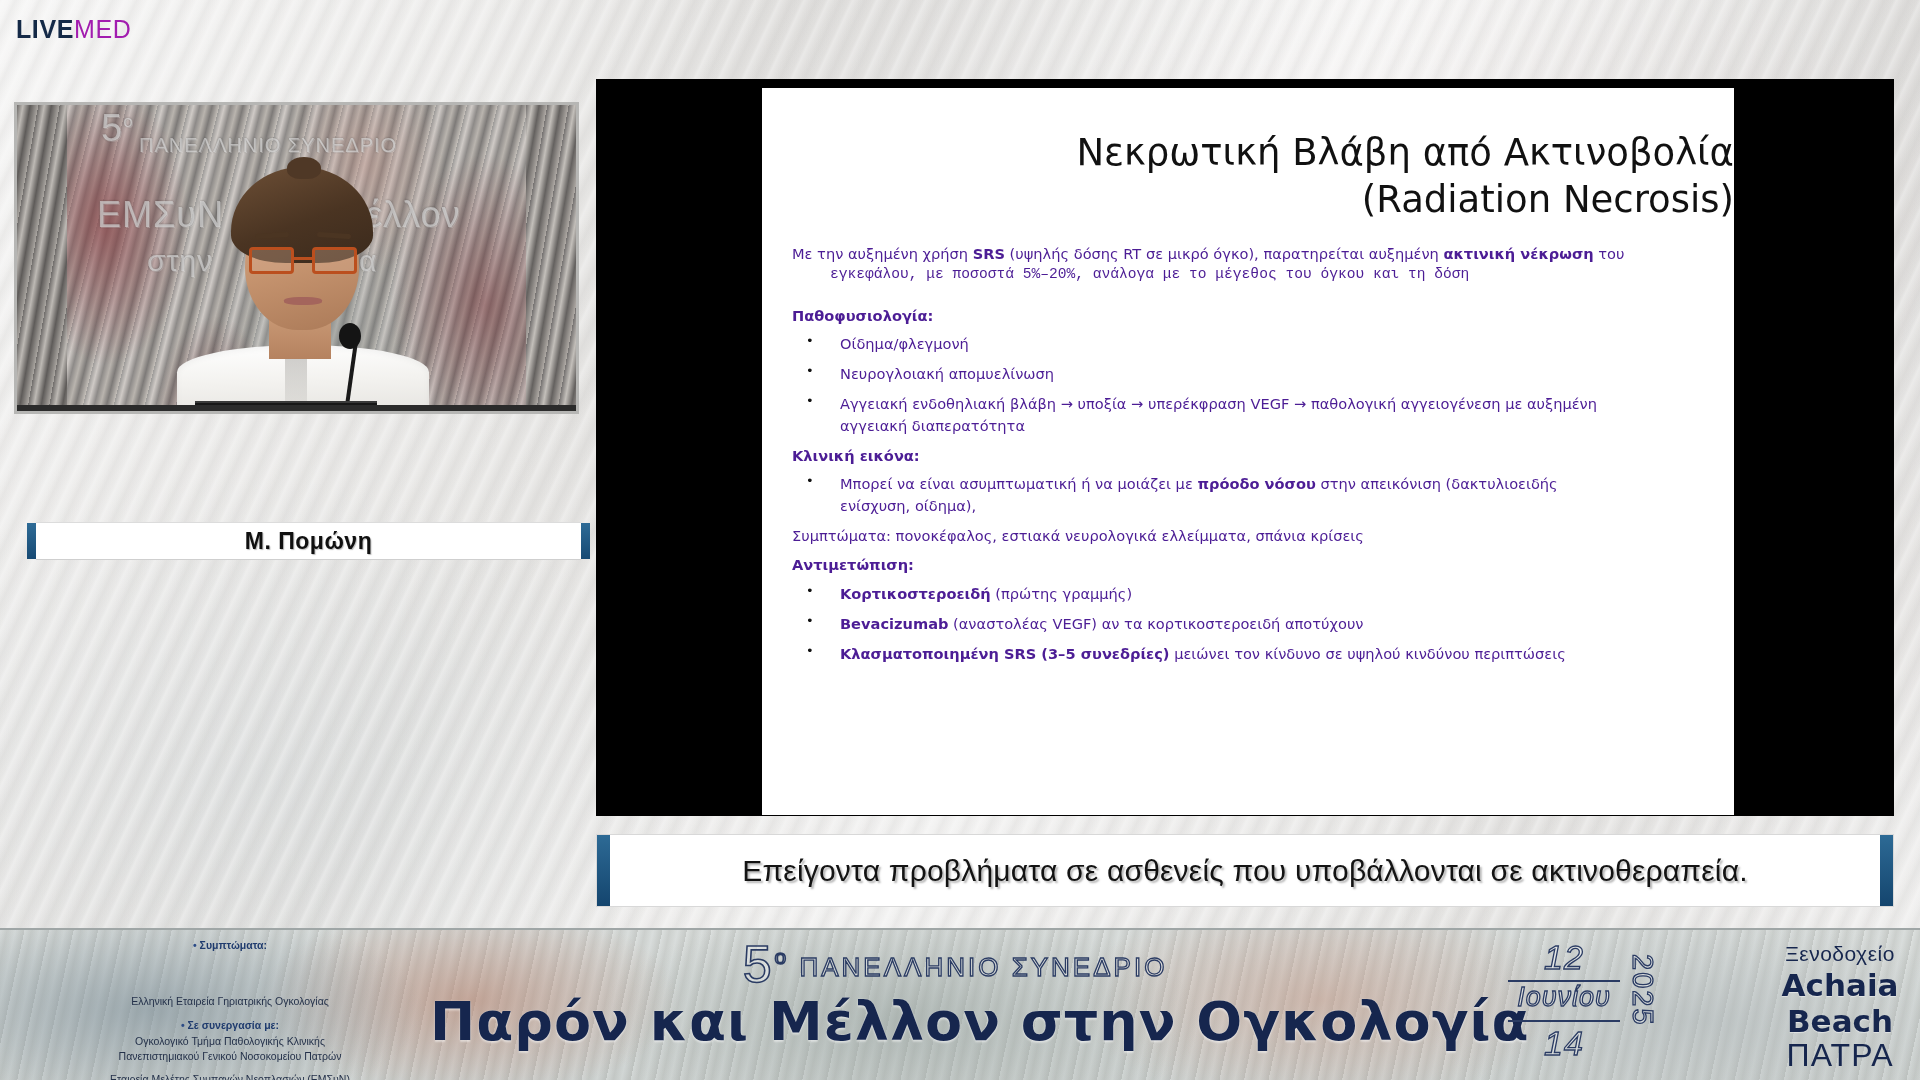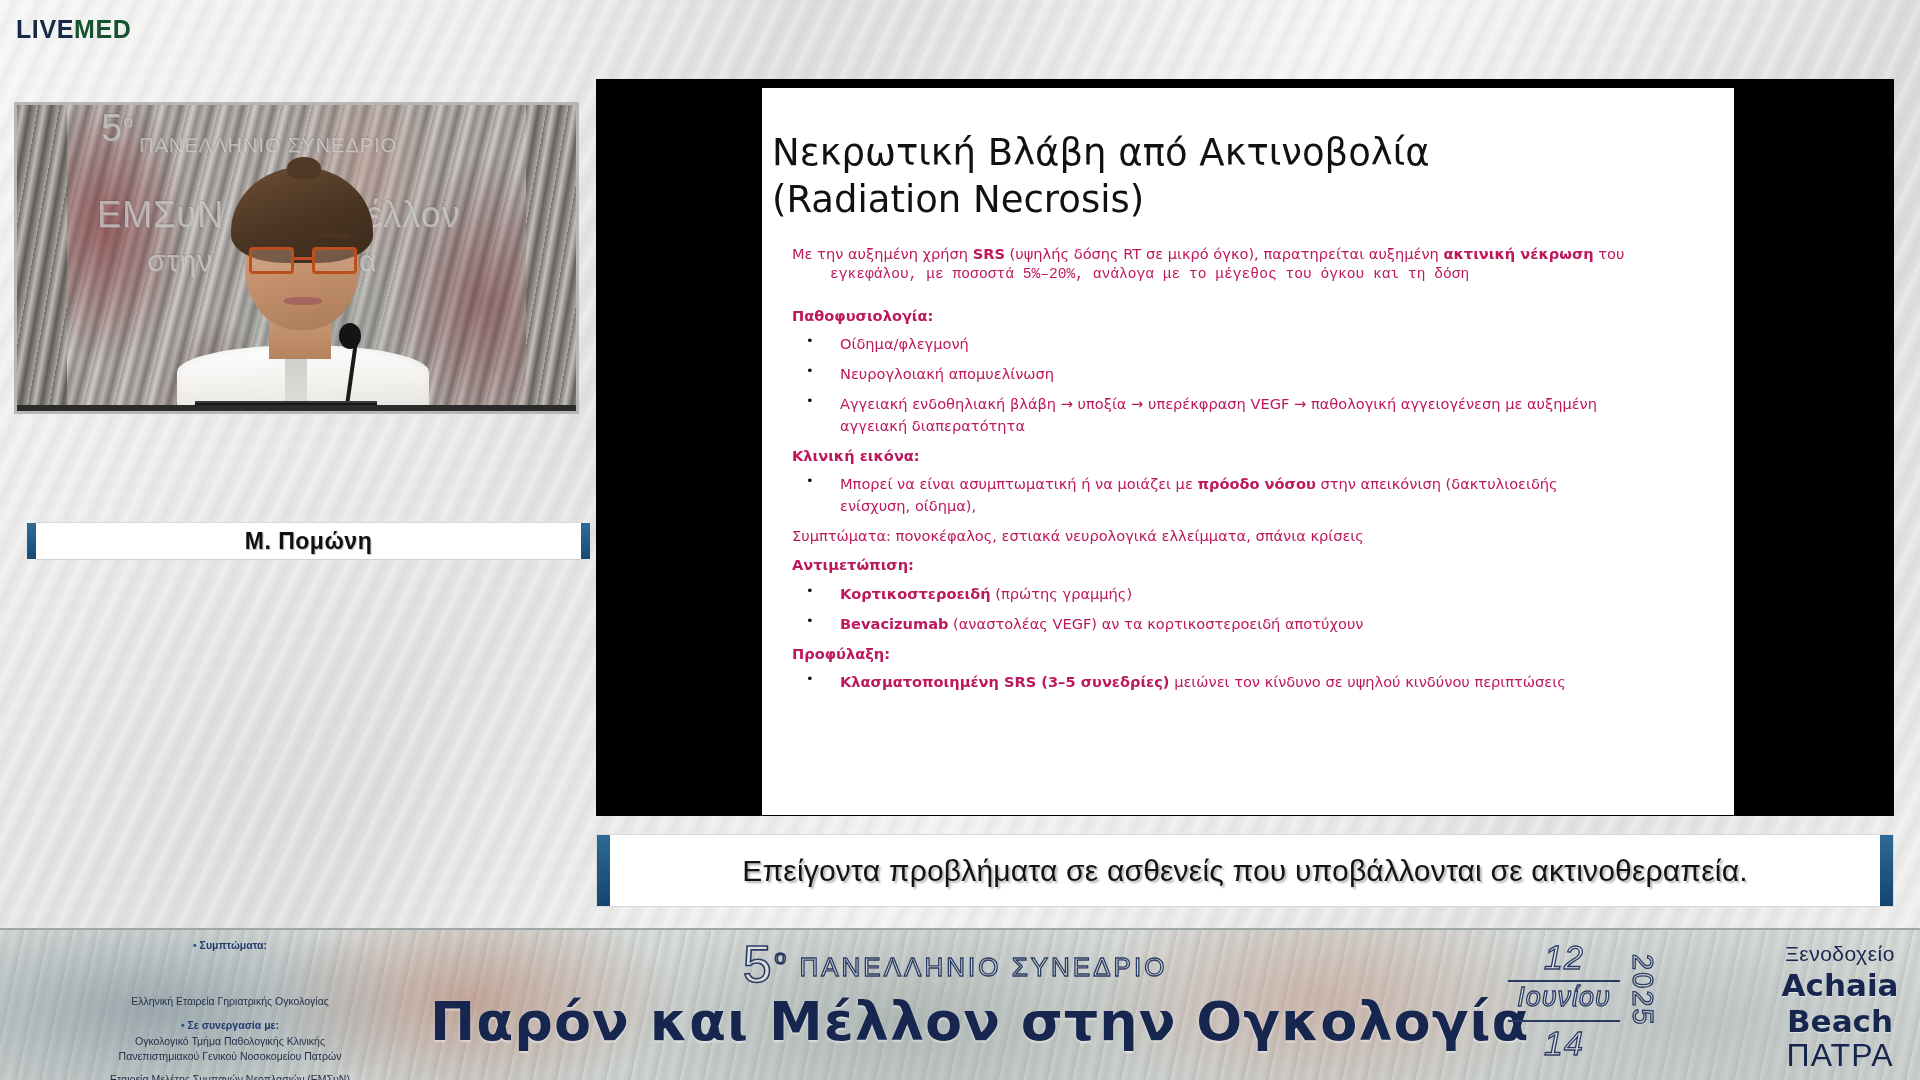--- a/index.html
+++ b/index.html
@@ -29,21 +29,21 @@
     opacity: .85;
   }
 
   
   #logo {
     position: absolute; left: 16px; top: 17px;
     font-size: 25px; letter-spacing: .6px; line-height: 1;
     white-space: nowrap;
   }
   #logo .lv { font-weight: bold; color: #152a47; }
-  #logo .md { font-weight: 700; color: #14532d; }
+  #logo .md { font-weight: 400; color: #a21caf; }
 
   
   #speaker-panel { position: absolute; left: 14px; top: 102px; width: 565px; }
   #video-frame {
     position: relative; width: 565px; height: 312px;
     border: 3px solid #b6b6b4;
     background: #8c8c8c; overflow: hidden;
   }
   #video-inner { position: absolute; inset: 0; }
   .poster {
@@ -155,30 +155,30 @@
     background: #000;
   }
   #slide-white {
     position: absolute; left: 166px; top: 9px; width: 972px; height: 727px;
     background: #fff;
   }
   #slide-content { position: absolute; left: 0; top: 0; width: 100%; height: 100%; }
 
   #slide-title {
     position: absolute; left: 0; top: 42px; width: 100%;
-    text-align: left;
+    text-align: right;
     font-family: "DejaVu Sans", sans-serif;
     font-weight: 400; font-size: 37px; line-height: 1.27;
     color: #111;
     padding-left: 10px;
   }
   #slide-body {
     position: absolute; left: 30px; top: 155px; width: 912px;
     font-family: "DejaVu Sans", sans-serif;
-    color: #be185d; font-size: 14.6px; line-height: 1.46;
+    color: #4c1d95; font-size: 14.6px; line-height: 1.46;
   }
   #slide-body .intro { text-indent: 0; padding-left: 0; margin-bottom: 19px; }
   #slide-body .intro .l2 { display: block; padding-left: 38px; font-family: Liberation Mono, monospace; }
   #slide-body .head2 { font-weight: bold; margin: 0 0 7px 0; }
   #slide-body ul { list-style: none; margin: 0 0 6px 0; padding: 0; }
   #slide-body li {
     position: relative; padding-left: 48px; margin-bottom: 9px;
   }
   #slide-body li::before {
     content: "•"; position: absolute; left: 14px; top: -1px; font-size: 13px; color: #111;
@@ -368,21 +368,20 @@
           </li>
         </ul>
         <div class="plain">Συμπτώματα: πονοκέφαλος, εστιακά νευρολογικά ελλείμματα, σπάνια κρίσεις</div>
 
         <div class="head2">Αντιμετώπιση:</div>
         <ul>
           <li><b>Κορτικοστεροειδή</b><span> (πρώτης γραμμής)</span></li>
           <li><b>Bevacizumab</b><span> (αναστολέας VEGF) αν τα κορτικοστεροειδή αποτύχουν</span></li>
         </ul>
 
-        <div class="head2">Προφύλαξη:</div>
         <ul>
           <li><b>Κλασματοποιημένη SRS (3–5 συνεδρίες)</b><span> μειώνει τον κίνδυνο σε υψηλού κινδύνου περιπτώσεις</span></li>
         </ul>
 
       </div>
     </div>
   </div>
 </div>
 
 <div id="caption-bar">

